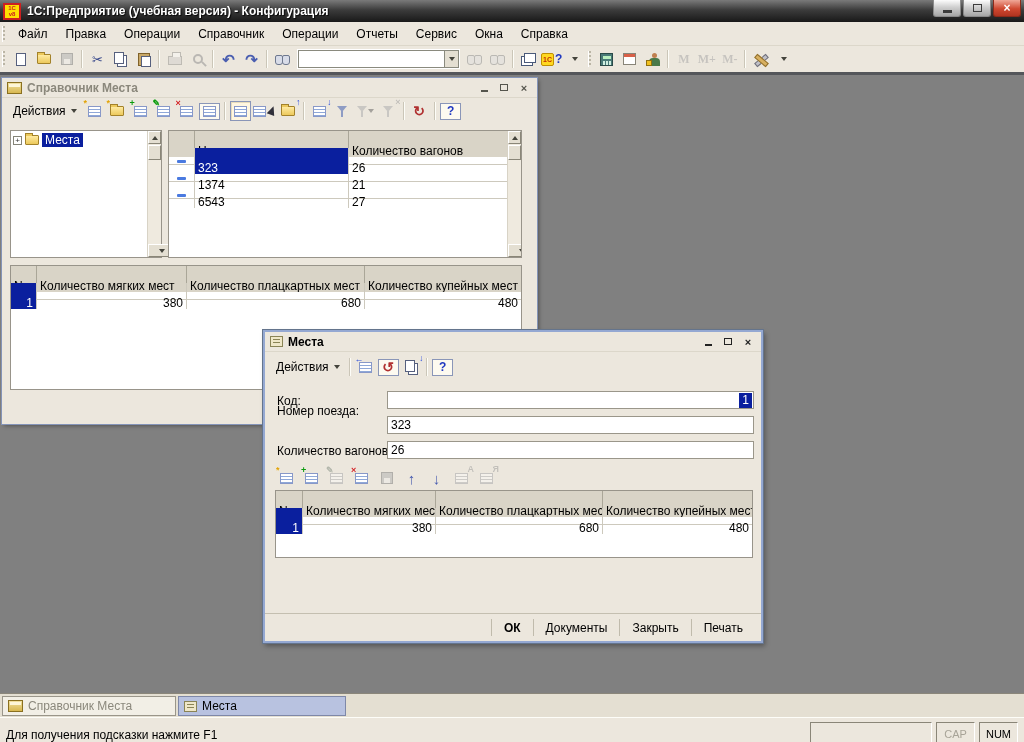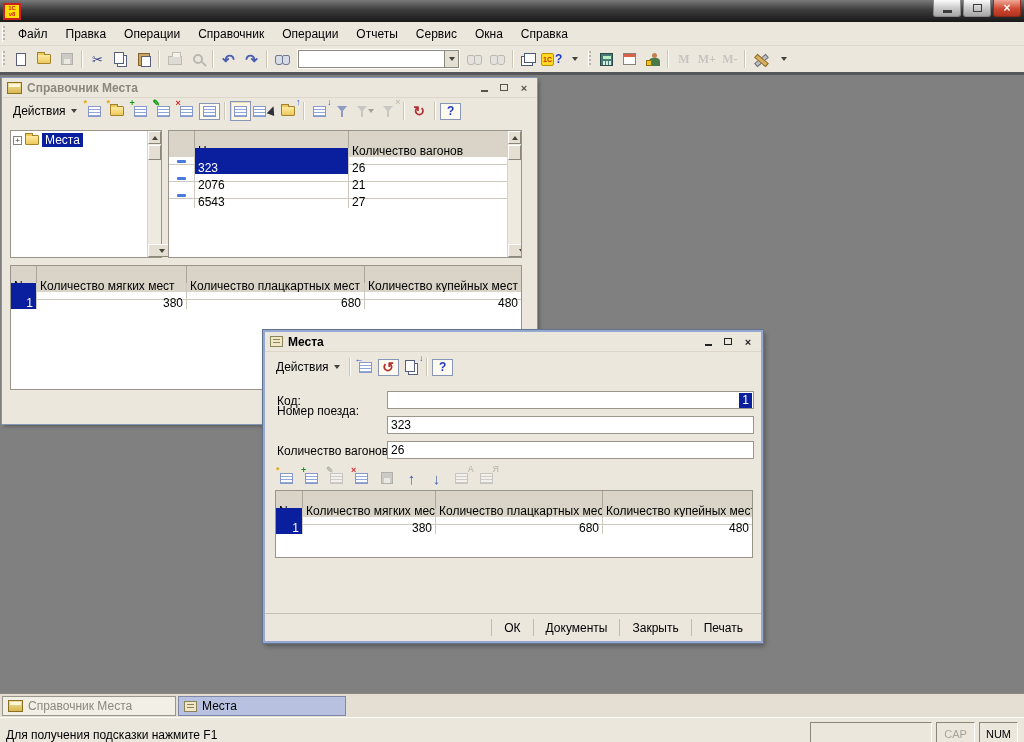--- a/index.html
+++ b/index.html
@@ -118,21 +118,21 @@
 .dtb{height:30px;display:flex;align-items:center;padding-left:5px}
 .flabel{position:absolute;left:12px}
 .finput{position:absolute;left:122px;width:367px;height:18px;background:#fff;border:1px solid #9a968a;font:12px "Liberation Sans",sans-serif;padding:0 3px;outline:none}
 .fcode{position:absolute;left:122px;width:367px;height:18px;background:#fff;border:1px solid #9a968a;display:flex;justify-content:flex-end;align-items:center;padding:0 1px}
 .codesel{background:var(--sel);color:#fff;padding:0 3px;line-height:15px}
 .dtoolbar{position:absolute;left:10px;top:136px;display:flex;align-items:center;gap:2px}
 .dtable{left:10px;top:158px;width:478px;height:68px}
 .dn{width:27px}.ds{width:133px}.dp{width:167px}.dc{flex:1}
 .btnbar{position:absolute;left:0;right:0;bottom:0;height:28px;border-top:1px solid #c4bfb0;display:flex;justify-content:flex-end;align-items:center;padding-right:6px}
 .fbtn{padding:0 12px;border-left:1px solid #c0bbac;height:17px;display:flex;align-items:center}
-.fbtn.ok{font-weight:normal}
+.fbtn.ok{font-weight:bold}
 
 .taskbar{position:absolute;left:0;top:693px;width:1024px;height:24px;background:var(--beige2);border-top:1px solid #8a867a}
 .tab{position:absolute;top:2px;height:20px;display:flex;align-items:center;gap:5px;padding:0 5px;border:1px solid #9a968a;background:#f2efe6;white-space:nowrap;overflow:hidden}
 .tab1{left:2px;width:174px;color:#8b887c}
 .tab2{left:178px;width:168px;background:#b8c2e0;border-color:#7e88a8;color:#000}
 .status{position:absolute;left:0;top:717px;width:1024px;height:25px;background:var(--beige);border-top:1px solid #fdfdf8;display:flex;align-items:flex-end;padding:0 6px}
 .spanel{position:absolute;top:4px;height:24px;border:1px solid;border-color:#8a8678 #fff #fff #8a8678;display:flex;align-items:center;justify-content:center;font-size:11px}
 .sp-empty{right:92px;width:122px}
 .sp-cap{right:49px;width:39px;color:#a8a498}
 .sp-num{right:6px;width:39px;color:#000}
@@ -142,20 +142,21 @@
 .boxic:before{content:"";position:absolute;left:1px;top:1px;width:11px;height:3px;background:#fdf6d8}
 </style>
 </head>
 <body>
 
 <div class="titlebar">
   <span class="logo1c">
       <i>1С</i>
       <i>v8</i>
     </span>
+  <span class="mtitle">1С:Предприятие (учебная версия) - Конфигурация</span>
   <span class="winbtns">
     <span class="wb">
         <span class="g-min"></span>
       </span>
     <span class="wb">
         <span class="g-box"></span>
       </span>
     <span class="wb wb-close">×</span>
   </span>
 </div>
@@ -376,21 +377,21 @@
         <span class="c cm">
             <span class="dashm"></span>
           </span>
         <span class="c ctr selc">323</span>
         <span class="c cw" style="border-right:none">26</span>
       </div>
       <div class="row">
         <span class="c cm">
             <span class="dashm"></span>
           </span>
-        <span class="c ctr">2076</span>
+        <span class="c ctr">1374</span>
         <span class="c cw" style="border-right:none">21</span>
       </div>
       <div class="row">
         <span class="c cm">
             <span class="dashm"></span>
           </span>
         <span class="c ctr">6543</span>
         <span class="c cw" style="border-right:none">27</span>
       </div>
       <div class="vsb">

